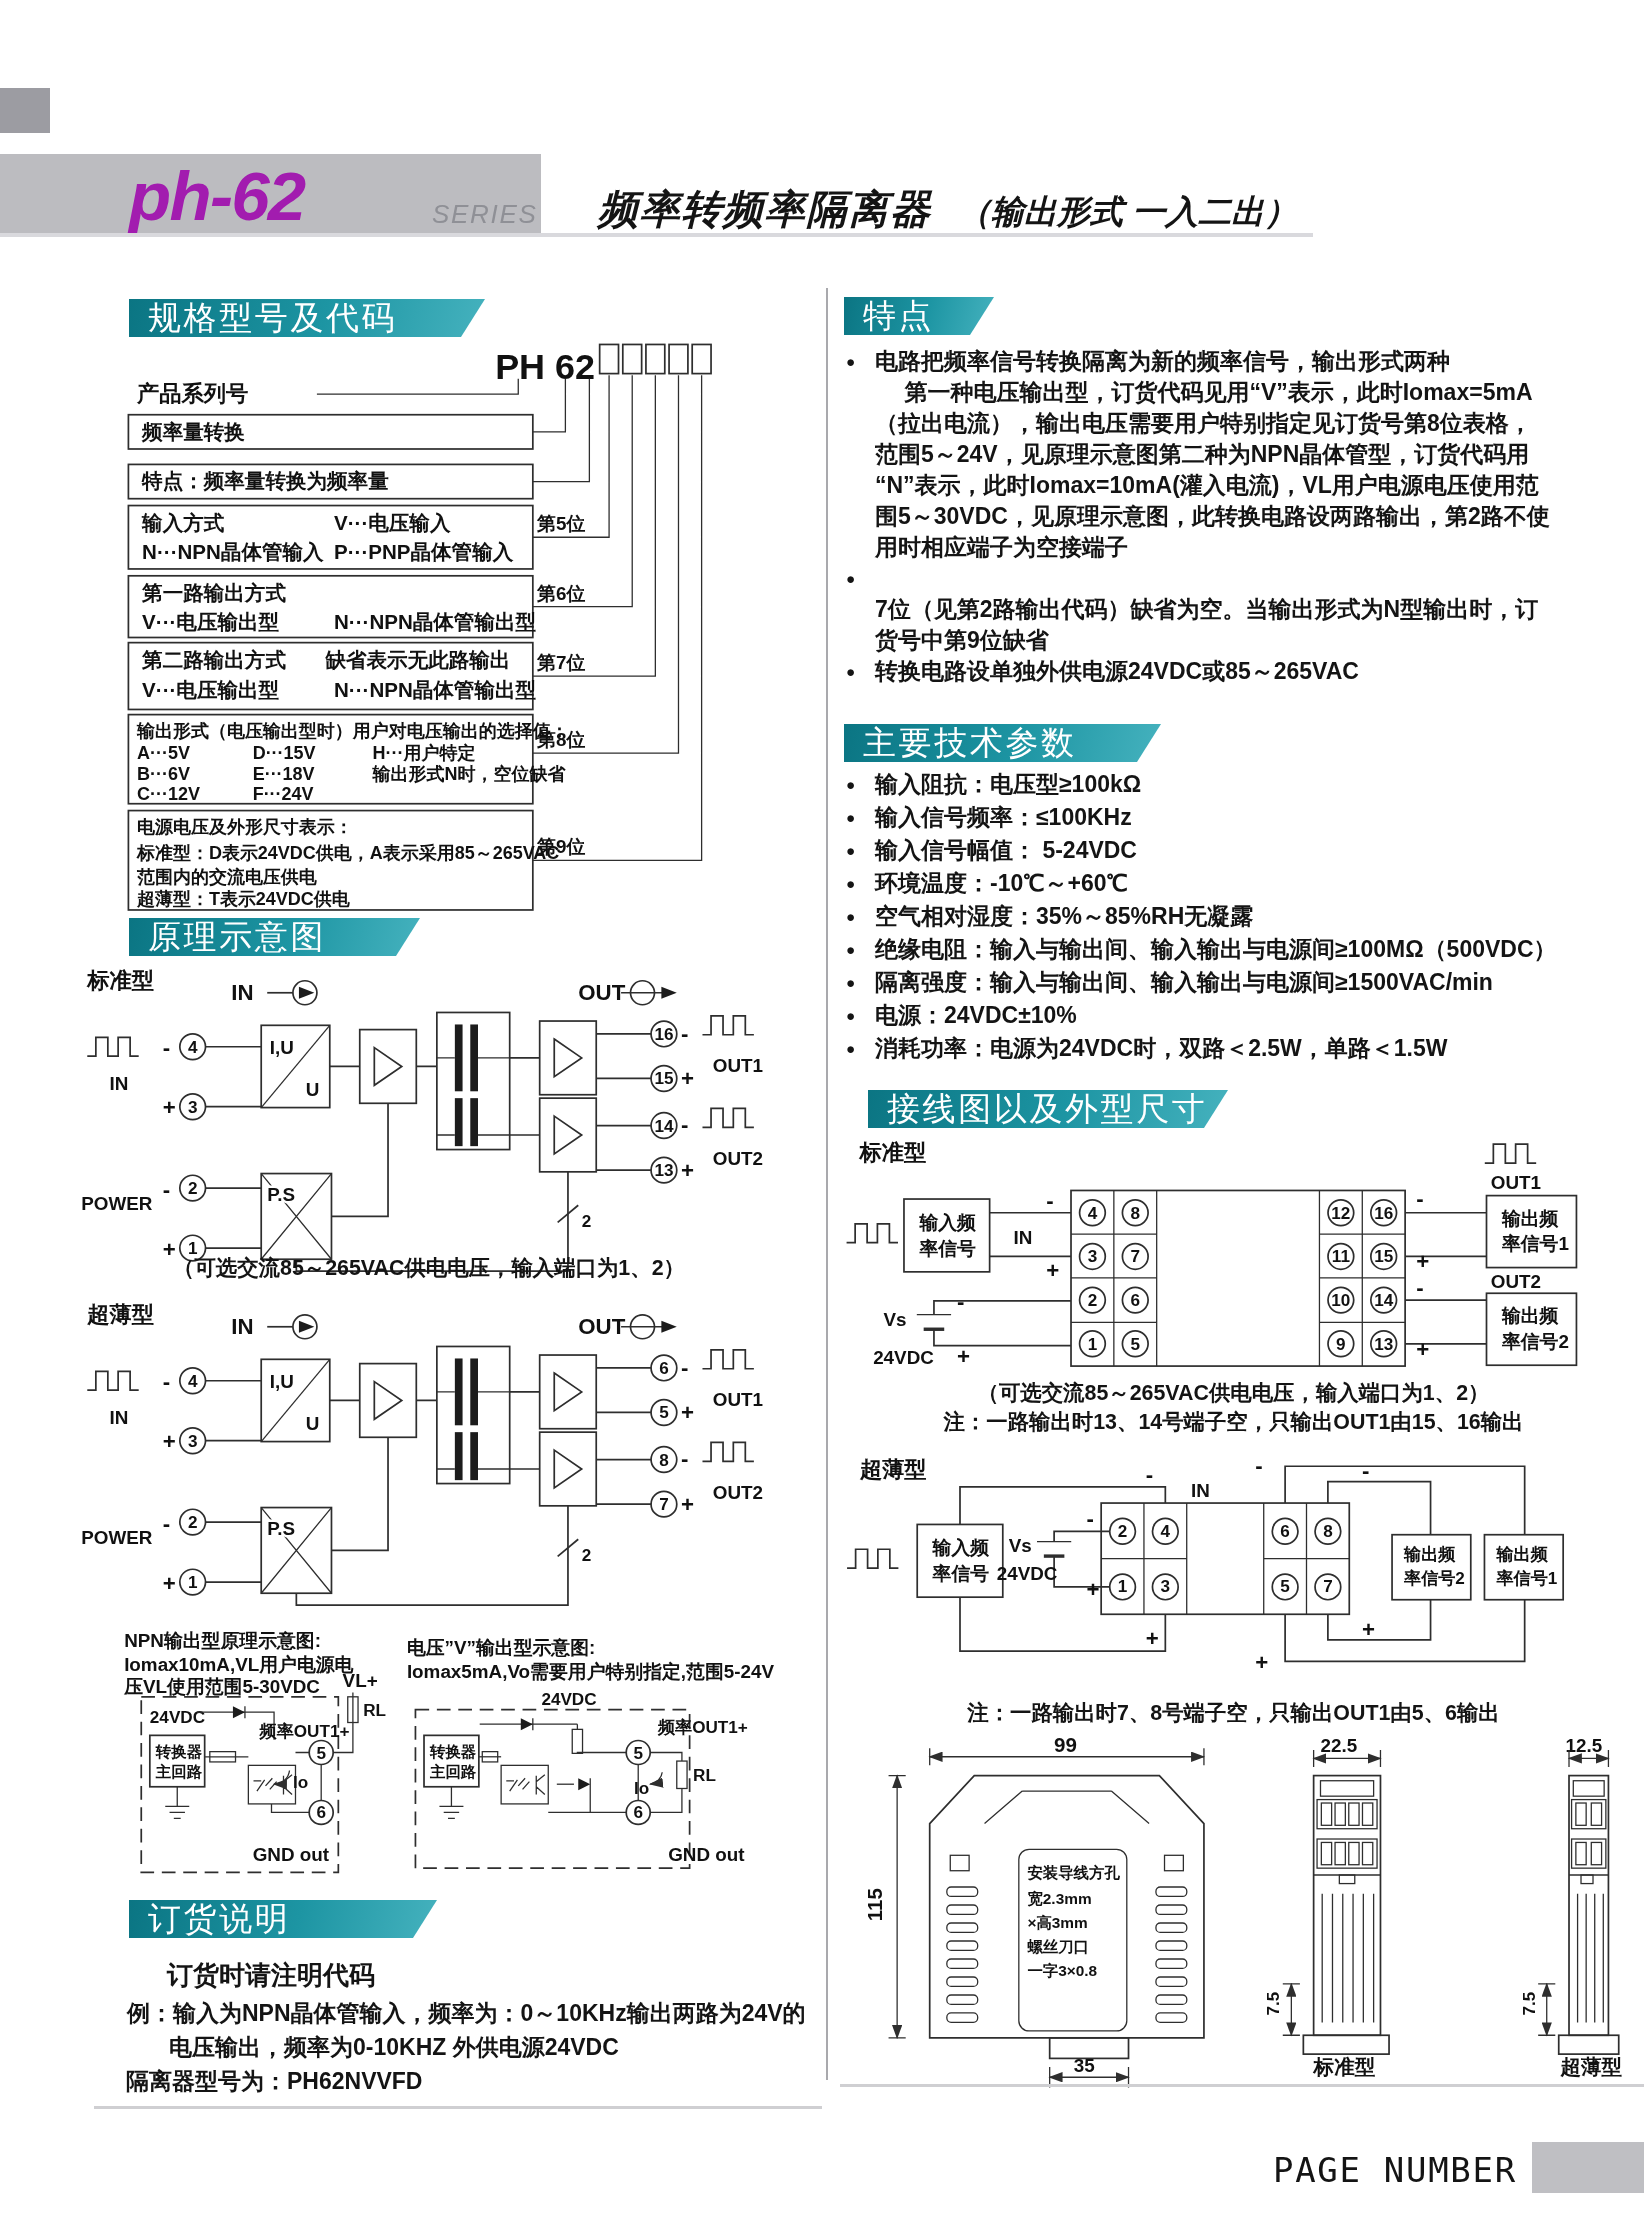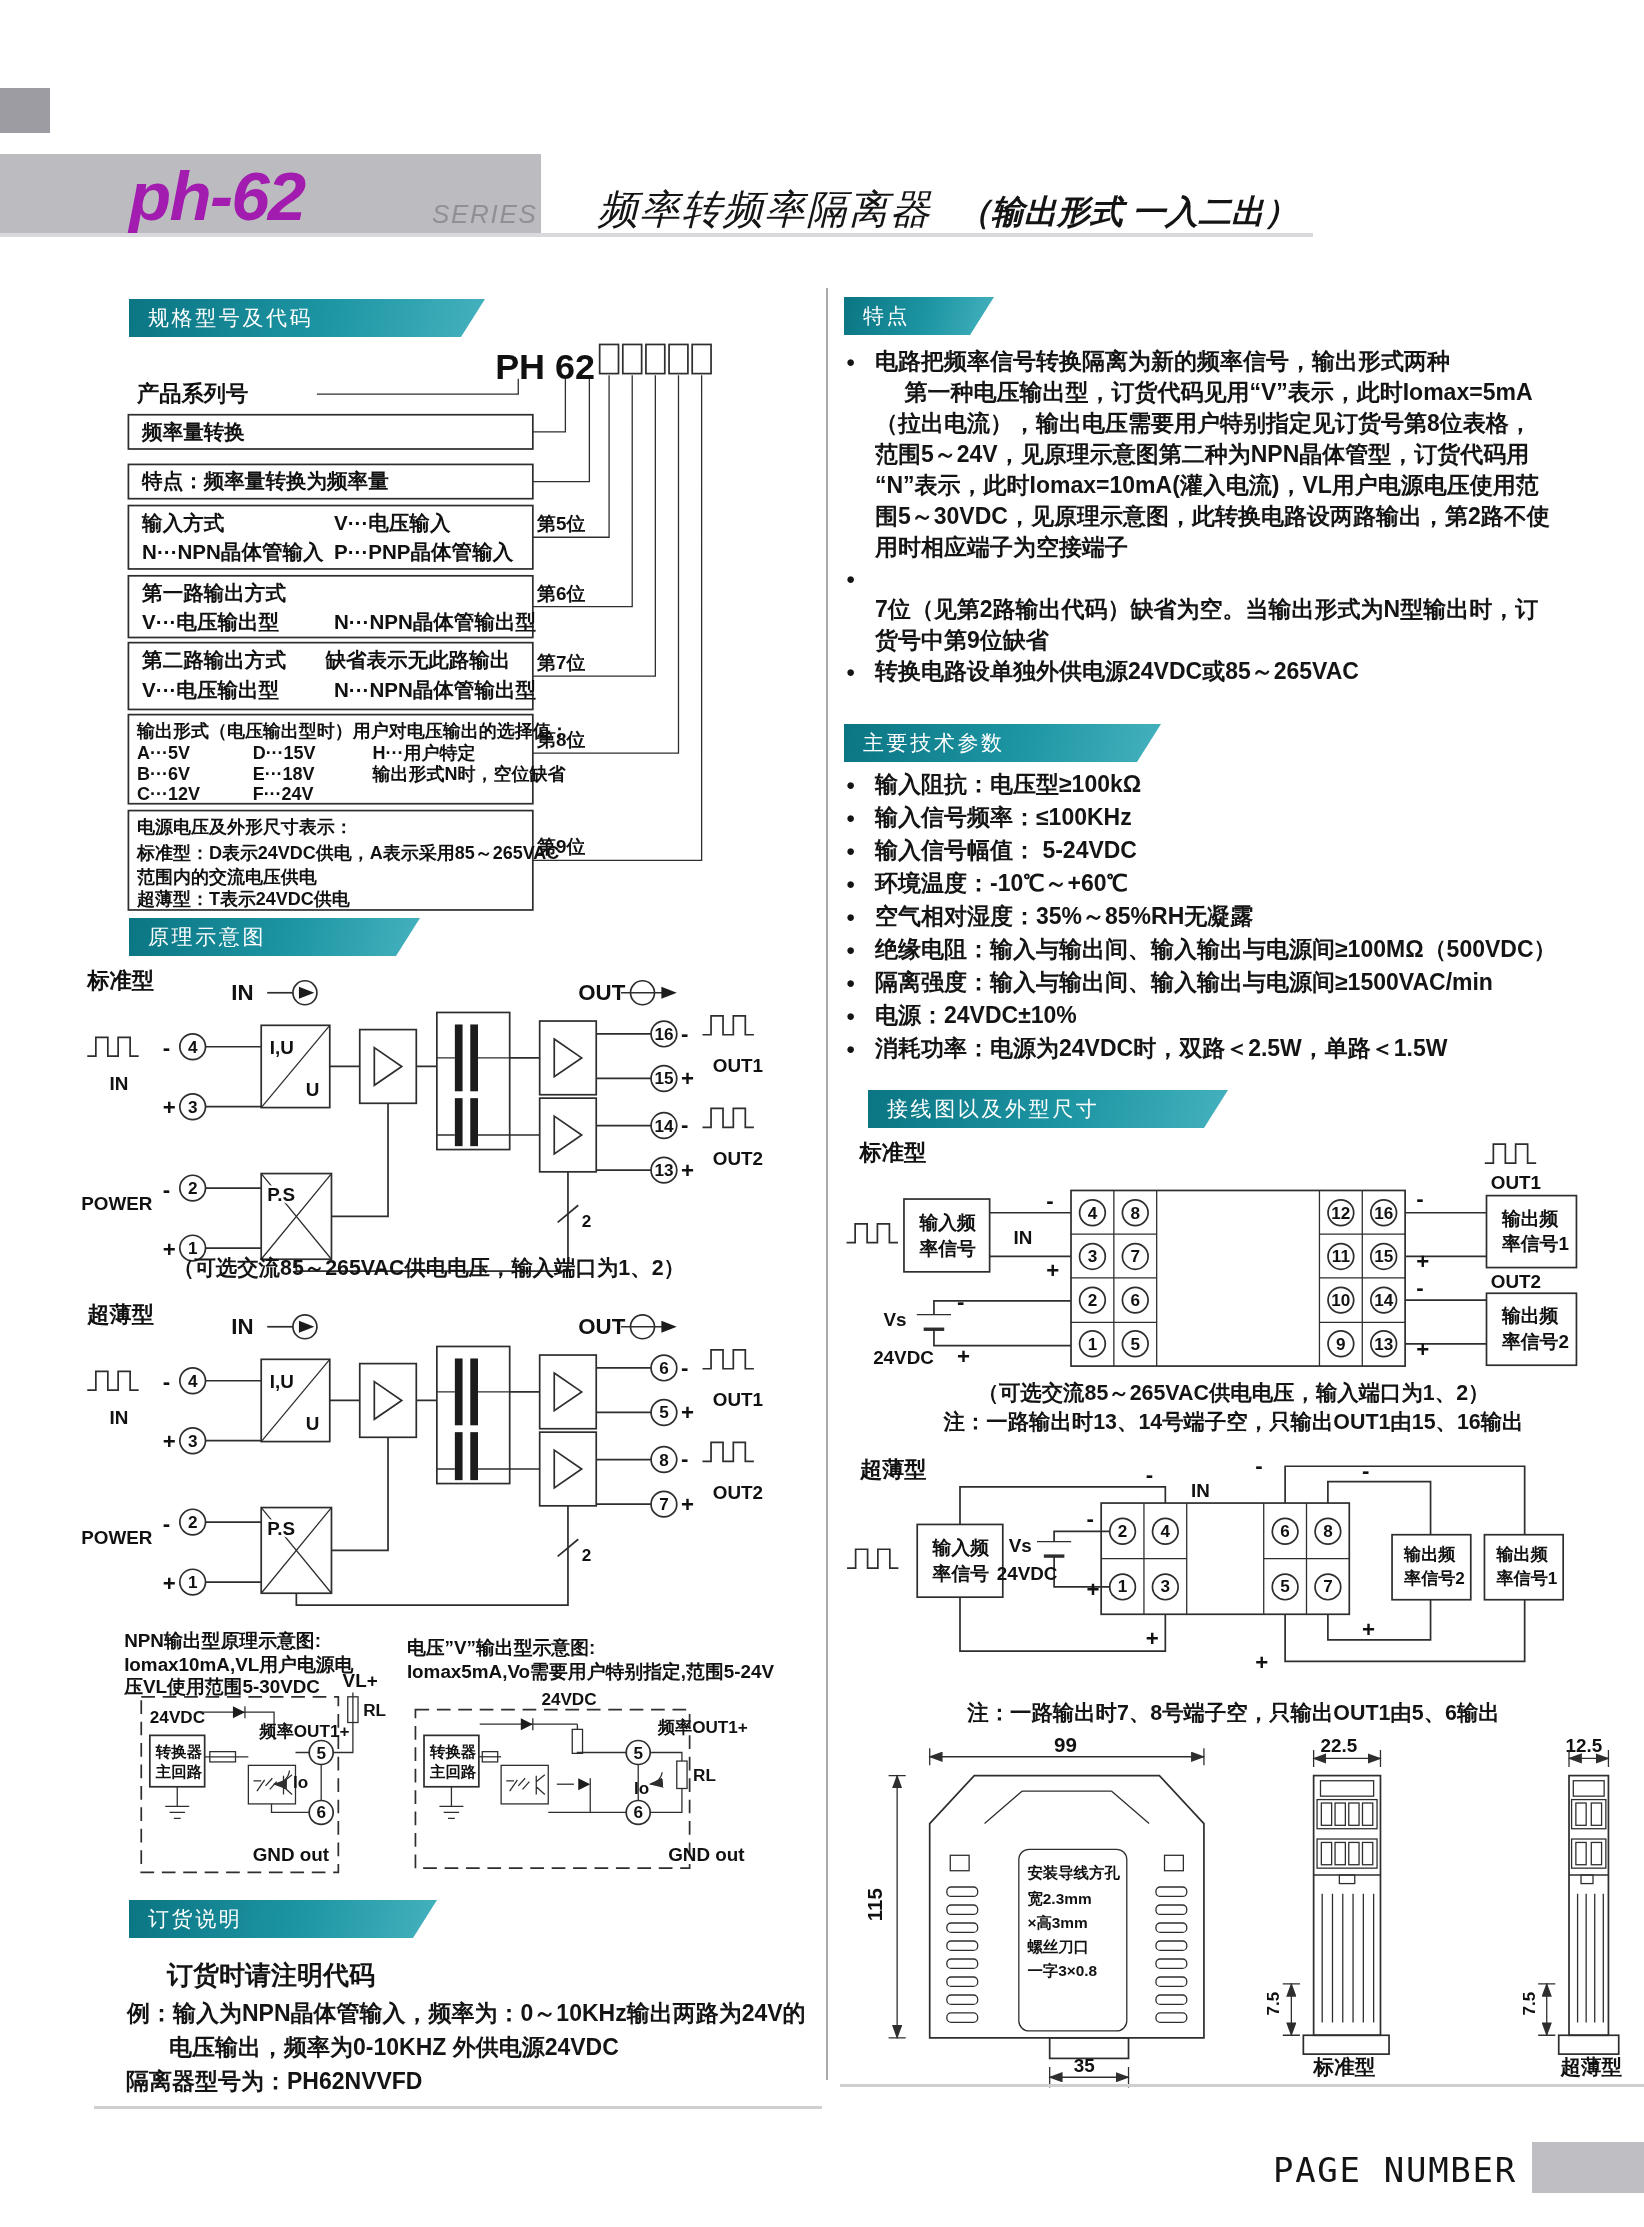--- a/index.html
+++ b/index.html
@@ -1,25 +1,25 @@
 <!DOCTYPE html>
 <html style="font-size:13.7px"><head>
 <meta charset="utf-8">
 <style>
   html,body{margin:0;padding:0;background:#e8e8e8}
   .page{position:relative;width:1645px;height:2227px;background:#fff;overflow:hidden;
         font-family:"Liberation Sans",sans-serif;color:#141414}
   .abs{position:absolute}
-  .sec-banner{position:absolute;height:38px;line-height:38px;color:#fff;font-size:21px;
+  .sec-banner{position:absolute;height:38px;line-height:38px;color:#fff;font-size:33px;
         letter-spacing:2.6px;padding-left:19px;box-sizing:border-box;
         background:linear-gradient(103deg,#0b7583 0%,#1d95a3 55%,#45b2be 100%);
         clip-path:polygon(0 0,100% 0,calc(100% - 24px) 100%,0 100%)}
   .logo{font-style:italic;font-weight:bold;font-size:69px;color:#a21caf;letter-spacing:-1.7px}
   .logo-suffix{font-style:italic;font-weight:normal;font-size:26px;color:#8f9096;letter-spacing:1.7px}
-  .doc-title{font-size:40px;font-weight:normal;font-style:italic;letter-spacing:1.7px}
+  .doc-title{font-size:40px;font-weight:bold;font-style:italic;letter-spacing:1.7px}
   .doc-subtitle{font-size:33px;font-weight:bold;font-style:italic}
   .feat-list{position:absolute;width:798px}
   .feat-line{display:flex;font-size:23px;line-height:31px;font-weight:bold;white-space:pre}
   .feat-line .b{width:29px;flex:none;font-size:15.4px}
   .cap{position:absolute;font-size:21.4px;font-weight:bold;text-align:center}
   .ord{position:absolute;font-size:23px;font-weight:bold}
   .pageno{position:absolute;font-family:"DejaVu Sans Mono",monospace;font-size:34px;letter-spacing:1.7px}
   svg{position:absolute;overflow:visible}
   svg text{font-family:"Liberation Sans",sans-serif;fill:#111;font-weight:bold}
   .ln{stroke:#2e2e2e;stroke-width:2;fill:none}

